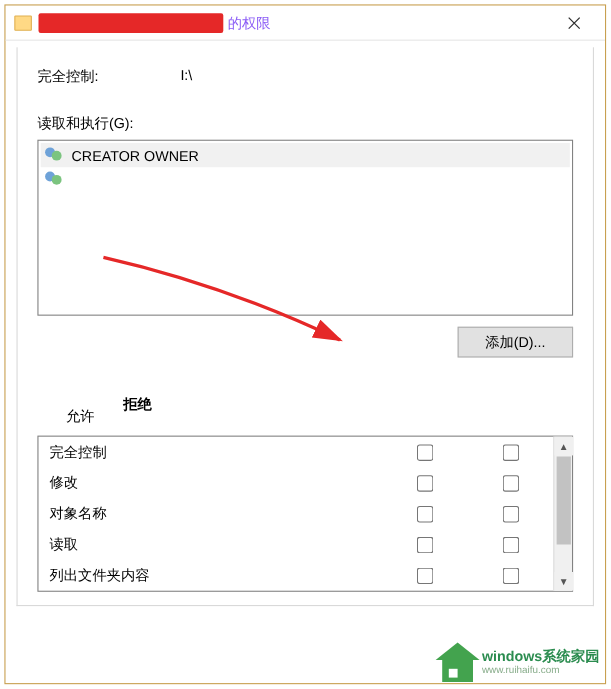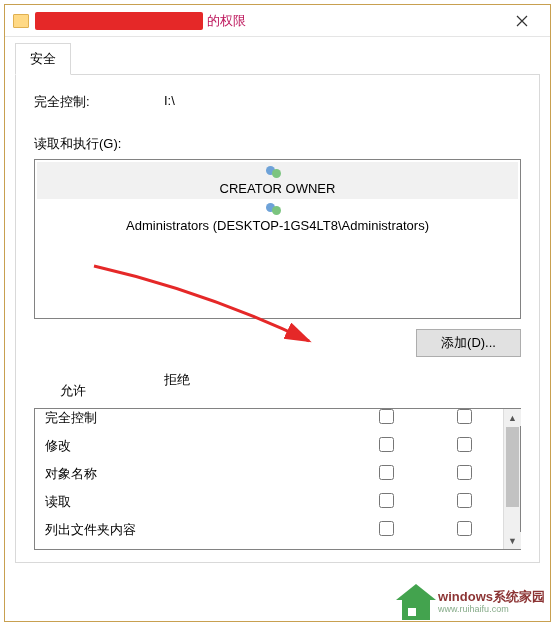--- a/index.html
+++ b/index.html
@@ -3,112 +3,108 @@
   <meta charset="utf-8">
   <style>
     * { margin: 0; padding: 0; box-sizing: border-box; font-family: "Microsoft YaHei", "Segoe UI", sans-serif; }
     body { background: #fff; width: 555px; height: 626px; position: relative; overflow: hidden; }
     
     .window { position: absolute; top: 4px; left: 4px; right: 4px; bottom: 4px; border: 1px solid #c8a050; background: #fff; }
     
     .titlebar { height: 32px; display: flex; align-items: center; padding: 0 8px; border-bottom: 1px solid #e5e5e5; }
     .titlebar-icon { width: 16px; height: 14px; background: #ffd985; border: 1px solid #e0b050; border-radius: 1px; margin-right: 6px; }
     .titlebar-redact { width: 168px; height: 18px; background: #e52828; border-radius: 2px; margin-right: 4px; }
-    .titlebar-text { font-size: 13px; color: #be185d; }
+    .titlebar-text { font-size: 13px; color: #8b5cf6; }
     .titlebar-close { margin-left: auto; width: 40px; height: 30px; display: flex; align-items: center; justify-content: center; cursor: pointer; }
     .titlebar-close svg { width: 12px; height: 12px; }
 
     .content { padding: 6px 10px 10px 10px; }
     
     .tab-row { display: flex; border-bottom: 1px solid #d9d9d9; }
     .tab { padding: 6px 14px 6px 14px; font-size: 13px; border: 1px solid #d9d9d9; border-bottom: 1px solid #fff; background: #fff; margin-bottom: -1px; cursor: pointer; }
     
     .tab-body { border: 1px solid #d9d9d9; border-top: none; padding: 18px 18px 12px 18px; }
     
     .row-label { font-size: 13px; color: #000; display: flex; margin-bottom: 24px; }
     .row-label .lbl { width: 130px; }
     .row-label .val { }
 
     .groups-label { font-size: 13px; margin-bottom: 6px; }
     
     .listbox { border: 1px solid #828282; height: 160px; padding: 2px; overflow: hidden; background: #fff; margin-bottom: 10px; }
-    .list-item { display: flex; align-items: center; padding: 3px 4px; font-size: 13px; cursor: pointer; flex-direction: column; }
+    .list-item { display: flex; align-items: center; padding: 3px 4px; font-size: 13px; cursor: pointer; }
     .list-item.sel { background: #f1f1f1; }
     .list-item .u-icon { width: 18px; height: 16px; margin-right: 6px; position: relative; }
     .u-icon::before { content: ""; position: absolute; left: 0; top: 1px; width: 9px; height: 9px; background: #6ea2d8; border-radius: 50%; }
     .u-icon::after { content: ""; position: absolute; left: 6px; top: 4px; width: 9px; height: 9px; background: #7bc47f; border-radius: 50%; }
     
-    .btn-row { display: flex; justify-content: flex-end; gap: 13px; margin-bottom: 14px; position: relative; }
+    .btn-row { display: flex; justify-content: flex-end; gap: 13px; margin-bottom: 34px; position: relative; }
     .btn { width: 105px; height: 28px; border: 1px solid #adadad; background: #e1e1e1; font-size: 13px; cursor: pointer; }
     
     .arrow-svg { position: absolute; left: 50px; top: -68px; pointer-events: none; }
     
     .perm-head { display: flex; font-size: 13px; margin-bottom: 8px; }
     .perm-head .t1 { flex: 1; }
     .perm-head .t2 { width: 78px; text-align: center; margin-top: 11px; }
-    .perm-head .t3 { width: 78px; text-align: right; }
+    .perm-head .t3 { width: 78px; text-align: left; font-weight: bold; }
     .perm-head .sp { width: 18px; }
 
     .perm-box { border: 1px solid #828282; display: flex; }
     .perm-list { flex: 1; }
-    .perm-row { display: flex; height: 28px; padding-left: 10px; font-size: 13px; border-bottom: 0; }
+    .perm-row { display: flex; align-items: center; height: 28px; padding-left: 10px; font-size: 13px; border-bottom: 0; }
     .perm-row .pname { flex: 1; }
     .perm-row .pchk { width: 78px; display: flex; justify-content: center; }
     .perm-row input[type=checkbox] { width: 15px; height: 15px; cursor: pointer; }
     .scrollbar { width: 17px; background: #f0f0f0; border-left: 1px solid #dcdcdc; position: relative; }
     .scrollbar .s-up, .scrollbar .s-down { position: absolute; left: 0; width: 17px; height: 17px; background: #f0f0f0; display: flex; align-items: center; justify-content: center; font-size: 9px; color: #555; cursor: pointer; }
     .scrollbar .s-up { top: 0; }
     .scrollbar .s-down { bottom: 0; }
     .scrollbar .thumb { position: absolute; left: 2px; top: 18px; width: 13px; height: 80px; background: #c2c2c2; }
     
     .watermark { position: absolute; right: 10px; bottom: 6px; display: flex; align-items: center; opacity: 0.9; }
     .wm-house { width: 40px; height: 36px; position: relative; margin-right: 2px; }
     .wm-roof { position: absolute; top: 0; left: 0; width: 0; height: 0; border-left: 20px solid transparent; border-right: 20px solid transparent; border-bottom: 16px solid #2f9a3b; }
     .wm-body { position: absolute; bottom: 0; left: 6px; width: 28px; height: 20px; background: #2f9a3b; }
     .wm-win { position: absolute; bottom: 4px; left: 12px; width: 8px; height: 8px; background: #fff; }
-    .wm-text { font-size: 13px; color: #7f1d1d; font-weight: bold; line-height: 1.1; }
+    .wm-text { font-size: 13px; color: #15803d; font-weight: bold; line-height: 1.1; }
     .wm-sub { font-size: 9px; color: #7aa37d; }
   </style>
 </head>
 <body>
 
 <div class="window">
   <div class="titlebar">
     <div class="titlebar-icon"></div>
     <div class="titlebar-redact"></div>
     <div class="titlebar-text">的权限</div>
     <div class="titlebar-close">
       <svg viewBox="0 0 12 12">
           <path d="M1 1 L11 11 M11 1 L1 11" stroke="#333" stroke-width="1.2" fill="none"></path>
         </svg>
     </div>
   </div>
 
   <div class="content">
-    <div class="tab-row">
-      <div class="tab">安全</div>
-    </div>
 
     <div class="tab-body">
 
       <div class="row-label">
         <span class="lbl">完全控制:</span>
         <span class="val">I:\</span>
       </div>
 
       <div class="groups-label">读取和执行(G):</div>
 
       <div class="listbox">
         <div class="list-item sel">
           <span class="u-icon"></span>
           <span>CREATOR OWNER</span>
         </div>
         <div class="list-item">
           <span class="u-icon"></span>
-          <span>Administrators (DESKTOP-1GS4LT8\Administrators)</span>
         </div>
       </div>
 
       <div class="btn-row">
         <svg class="arrow-svg" width="240" height="95">
           <defs>
               <marker id="ah" markerWidth="10" markerHeight="10" refX="8" refY="3" orient="auto">
                 <path d="M0,0 L0,6 L9,3 z" fill="#e52828"></path>
               </marker>
             </defs>

